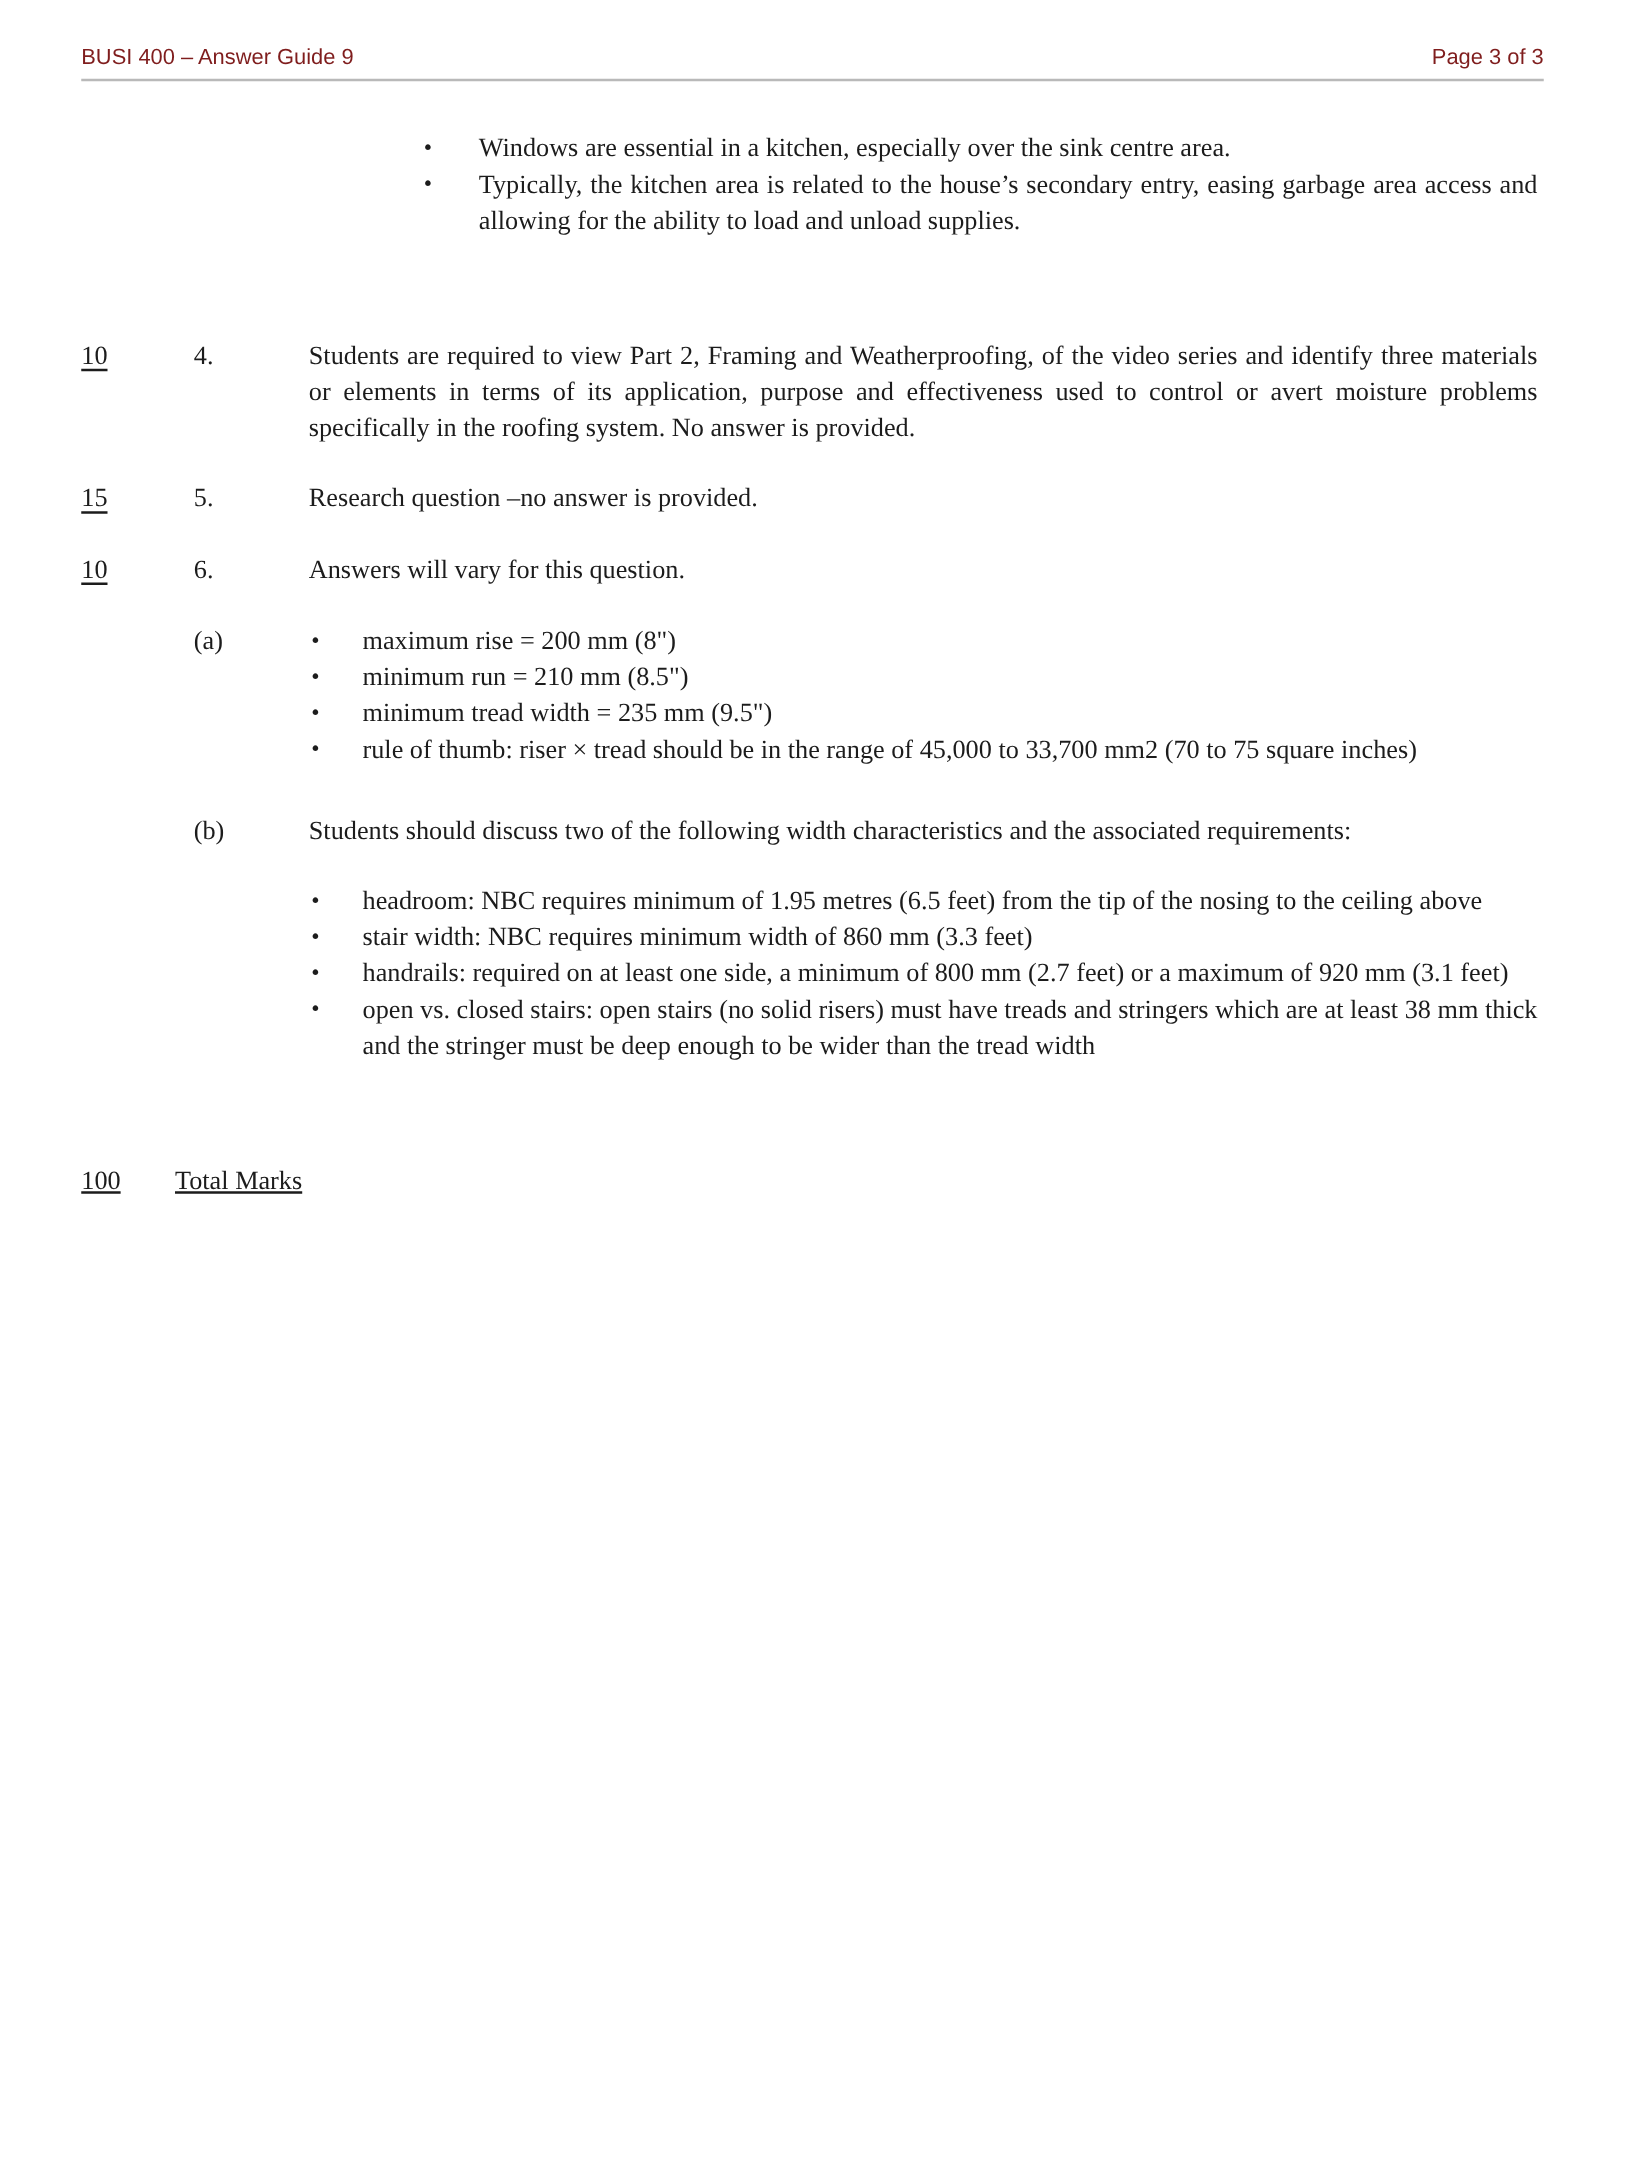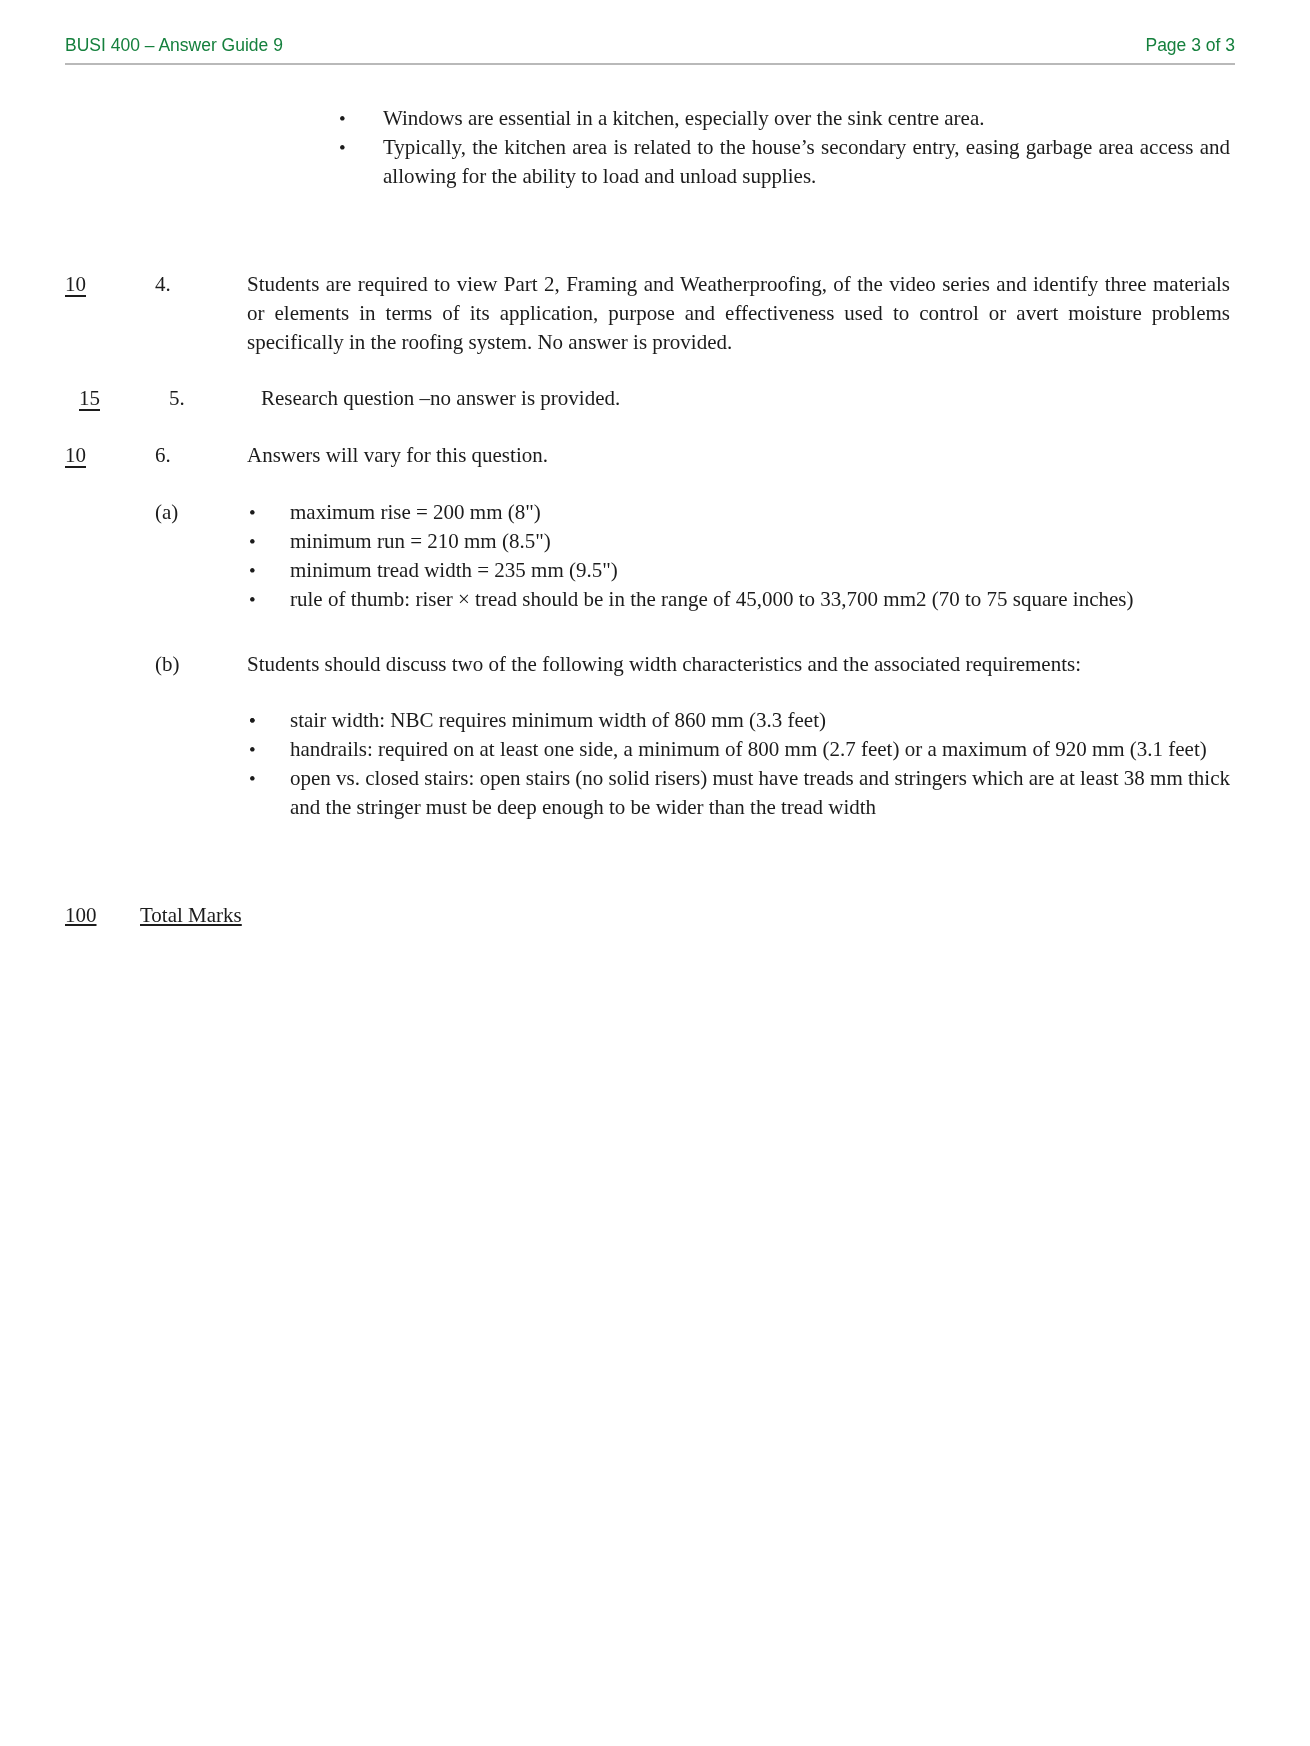--- a/index.html
+++ b/index.html
@@ -18,21 +18,21 @@
   
   .header {
     margin: 0 75px 0 65px;
     padding-top: 34px;
     display: flex;
     justify-content: space-between;
     align-items: baseline;
     font-family: "Liberation Sans", "DejaVu Sans", sans-serif;
     font-size: 17.5px;
     line-height: 22px;
-    color: #15803d;
+    color: #7f1d1d;
     border-bottom: 2px solid #b9b9b9;
     padding-bottom: 7px;
   }
   
   .main { margin: 0 80px 0 65px; }
 
   .list { }
   .li {
     position: relative;
     text-align: justify;
@@ -55,21 +55,21 @@
     align-items: start;
   }
   .item .marks { }
   .item .marks .u {
     text-decoration: underline;
     text-underline-offset: 4px;
   }
   .item .text { text-align: justify; }
 
   .mt-item4 { margin-top: 79px; }
-  .mt-item5 { margin-top: 27px; margin-left: 14px; }
+  .mt-item5 { margin-top: 27px; }
   .mt-item6 { margin-top: 28px; }
   .mt-suba  { margin-top: 28px; }
   .mt-subb  { margin-top: 36px; }
 
   
   .sub-list .li { padding-left: 43px; }
   .sub-list .li .bullet { left: 2px; }
   .sub-list-gap { margin-top: 27px; }
 
   
@@ -147,20 +147,21 @@
     </div>
 
     <div class="item mt-subb">
       <div class="marks"></div>
       <div class="num">(b)</div>
       <div class="text">
         <div>Students should discuss two of the following width characteristics and the associated requirements:</div>
         <div class="list sub-list sub-list-gap">
           <div class="li">
             <span class="bullet">•</span>
+            <span>headroom: NBC requires minimum of 1.95 metres (6.5 feet) from the tip of the nosing to the ceiling above</span>
           </div>
           <div class="li">
             <span class="bullet">•</span>
             <span>stair width: NBC requires minimum width of 860 mm (3.3 feet)</span>
           </div>
           <div class="li">
             <span class="bullet">•</span>
             <span>handrails: required on at least one side, a minimum of 800 mm (2.7 feet) or a maximum of 920 mm (3.1 feet)</span>
           </div>
           <div class="li">

